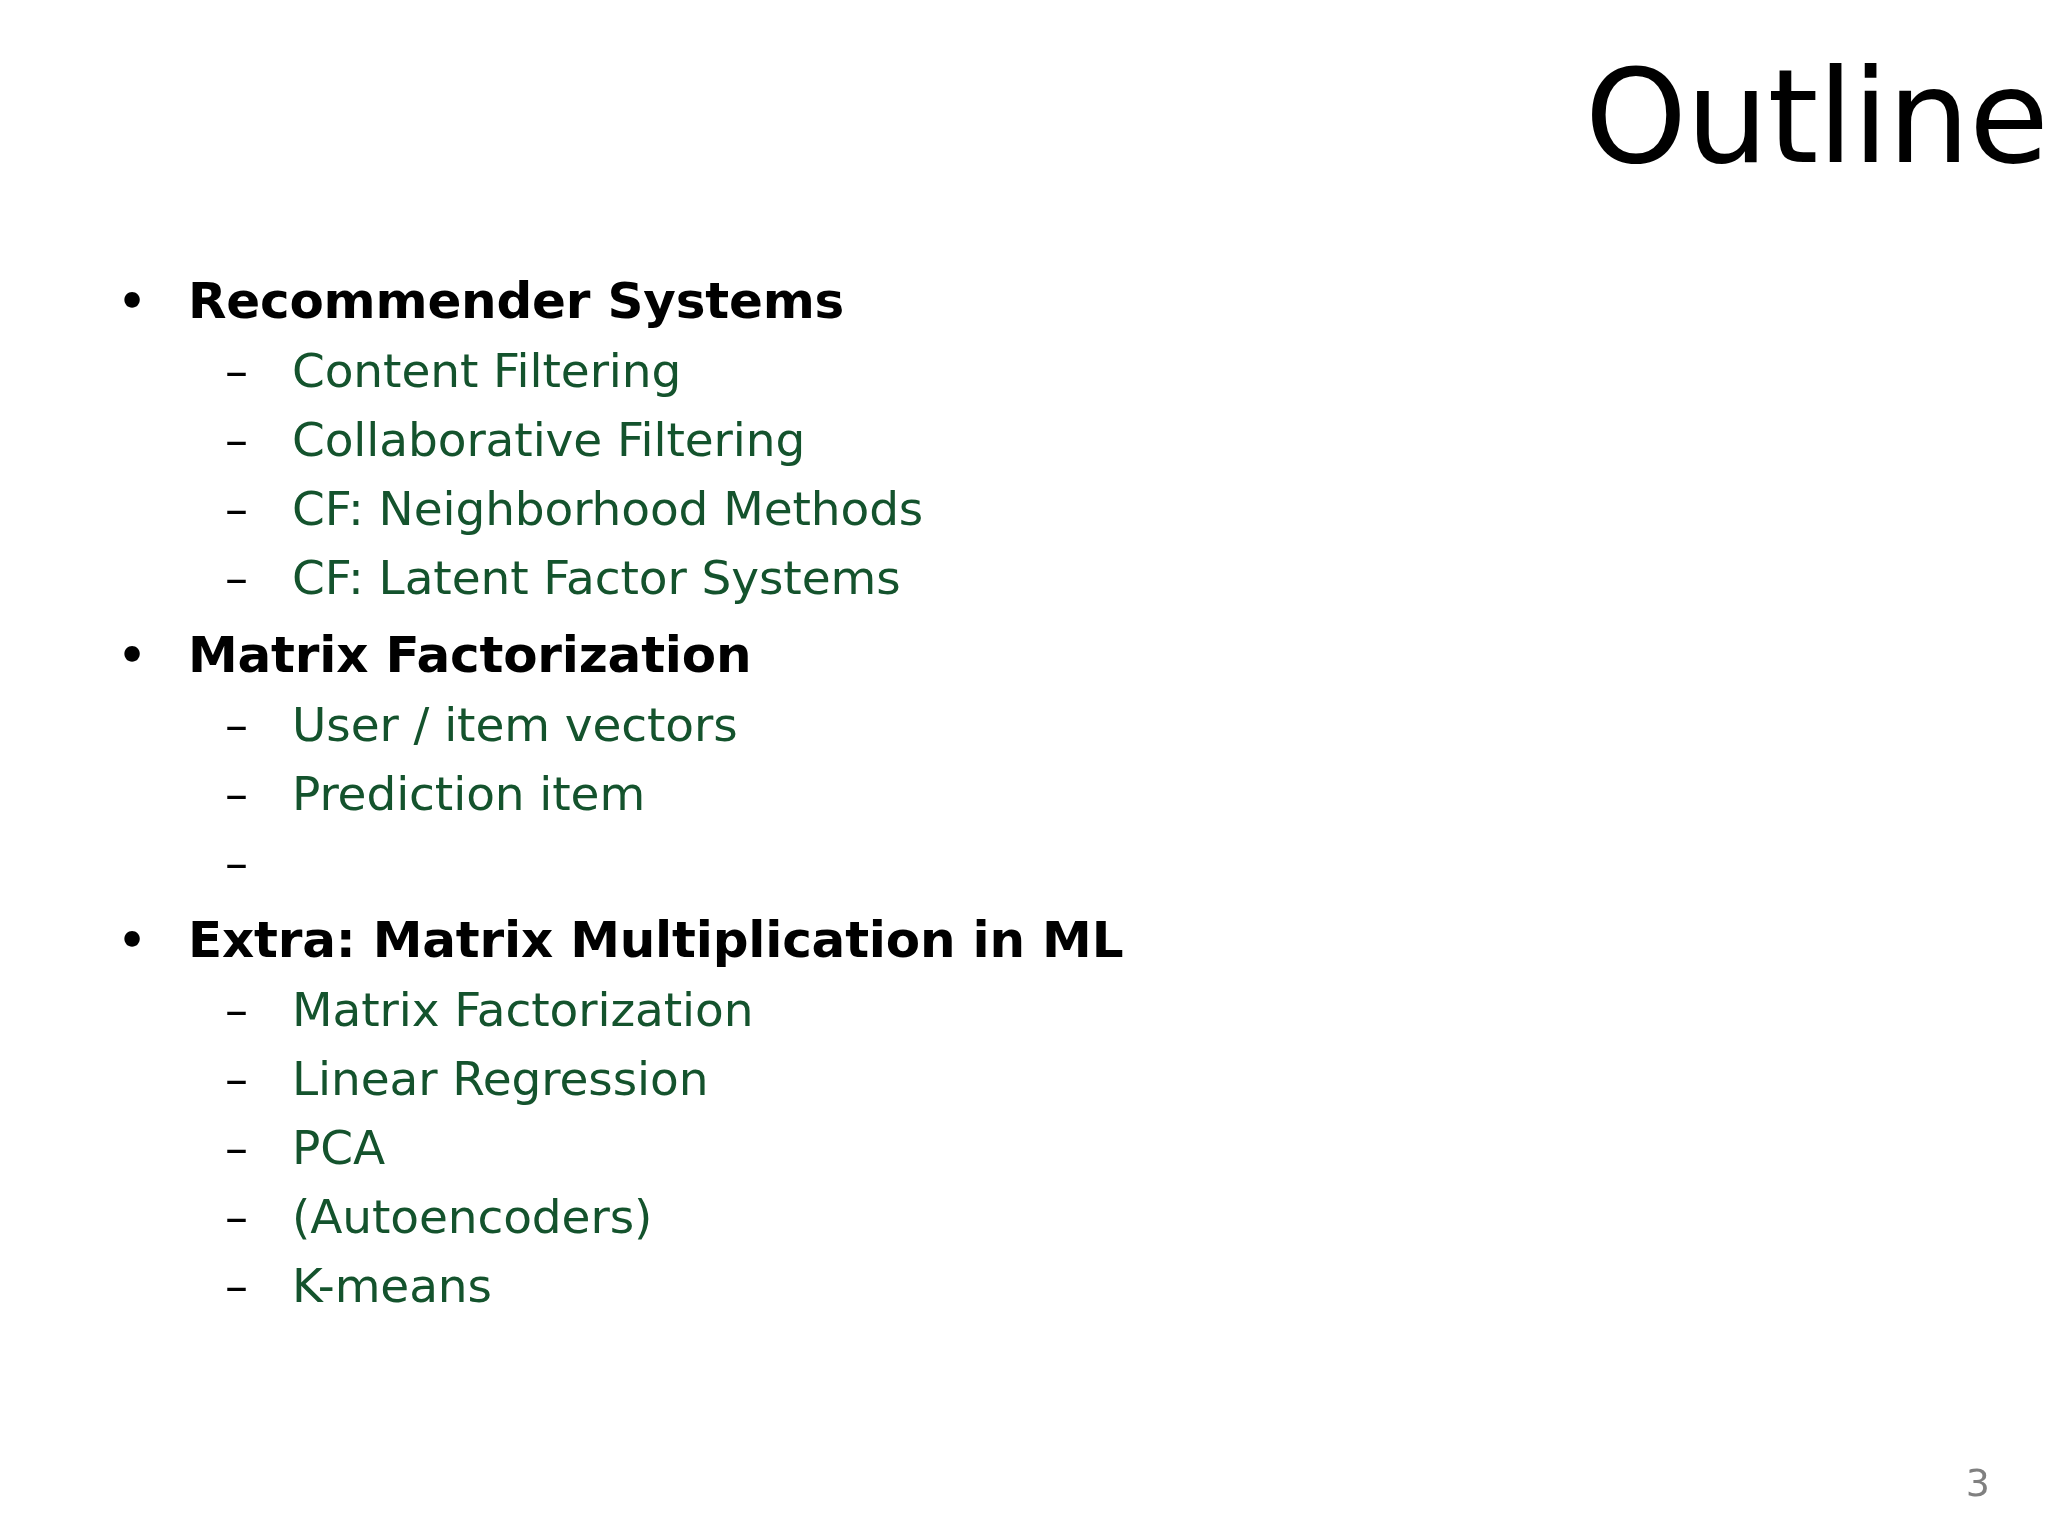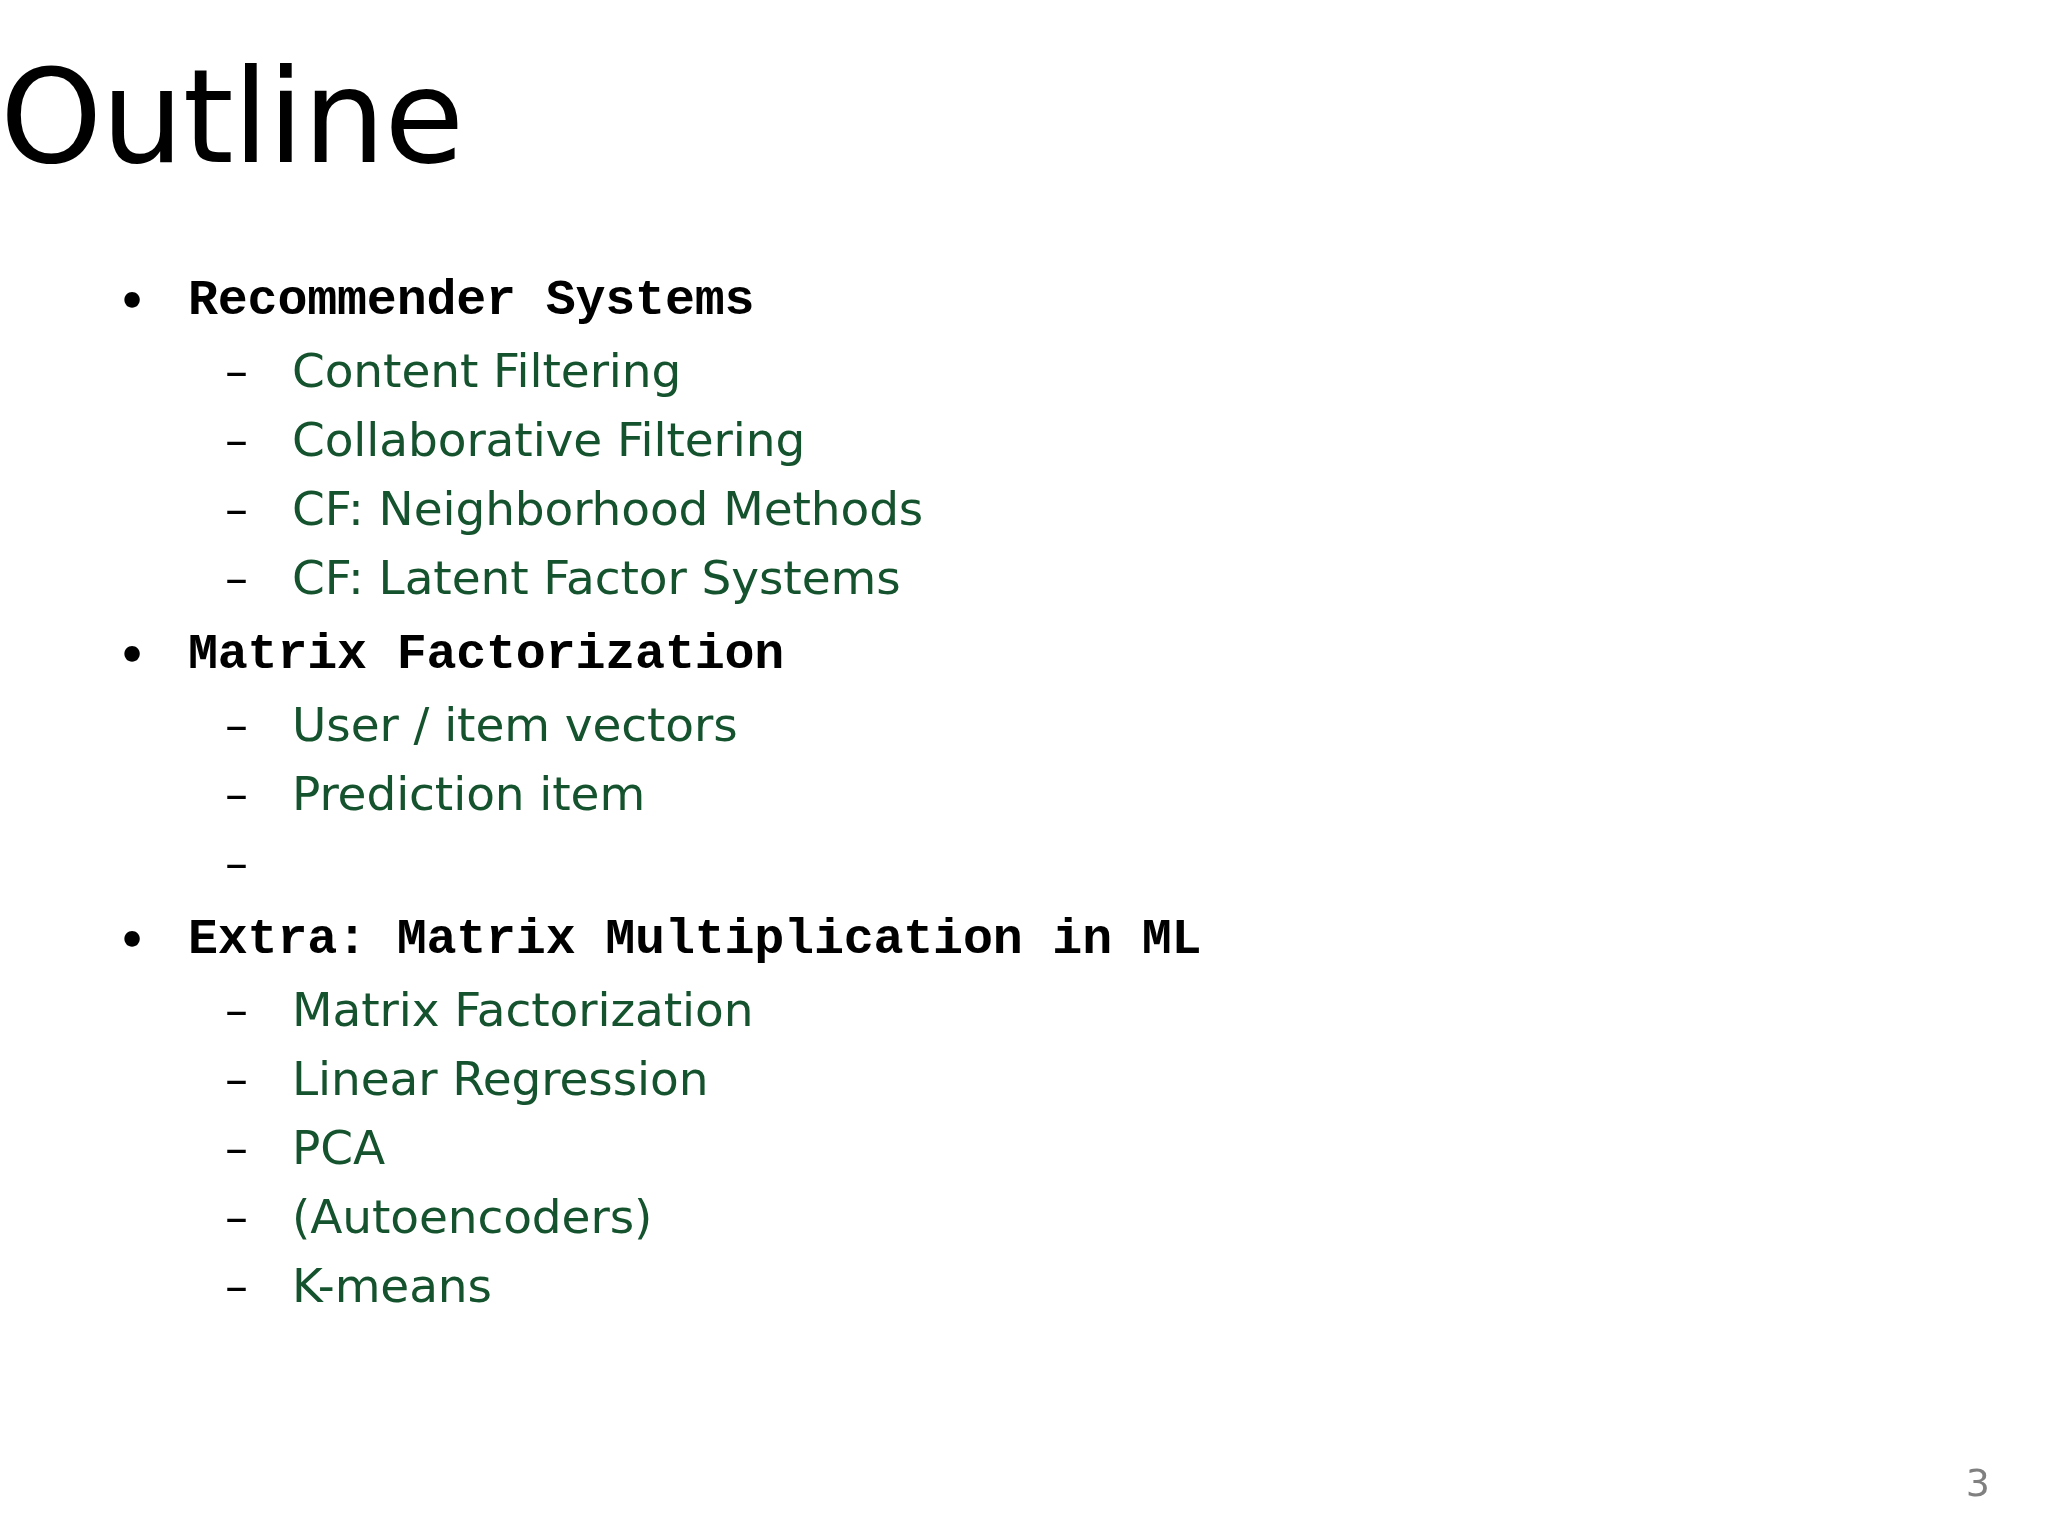--- a/index.html
+++ b/index.html
@@ -23,21 +23,21 @@
     height: 1536px;
     background: #ffffff;
   }
 
   
   .title {
     position: absolute;
     left: 0;
     top: 52px;
     width: 2048px;
-    text-align: left;
+    text-align: right;
     font-family: "DejaVu Sans", "Liberation Sans", sans-serif;
     font-weight: 400;
     font-size: 130px;
     line-height: 1.0;
     letter-spacing: -1px;
     color: #000000;
     white-space: nowrap;
   }
 
   
@@ -67,21 +67,20 @@
     font-weight: 700;
     text-align: left;
     color: #000;
   }
   .row.lvl1 .label {
     font-size: 50px;
     line-height: 66px;
     font-weight: 700;
     letter-spacing: -0.2px;
     color: #000;
-    font-family: Liberation Mono, monospace;
   }
 
   
   .row.lvl2 {
     padding-left: 225px;
     height: 69px;
   }
   .row.lvl2 .marker {
     width: 67px;
     flex: 0 0 67px;

